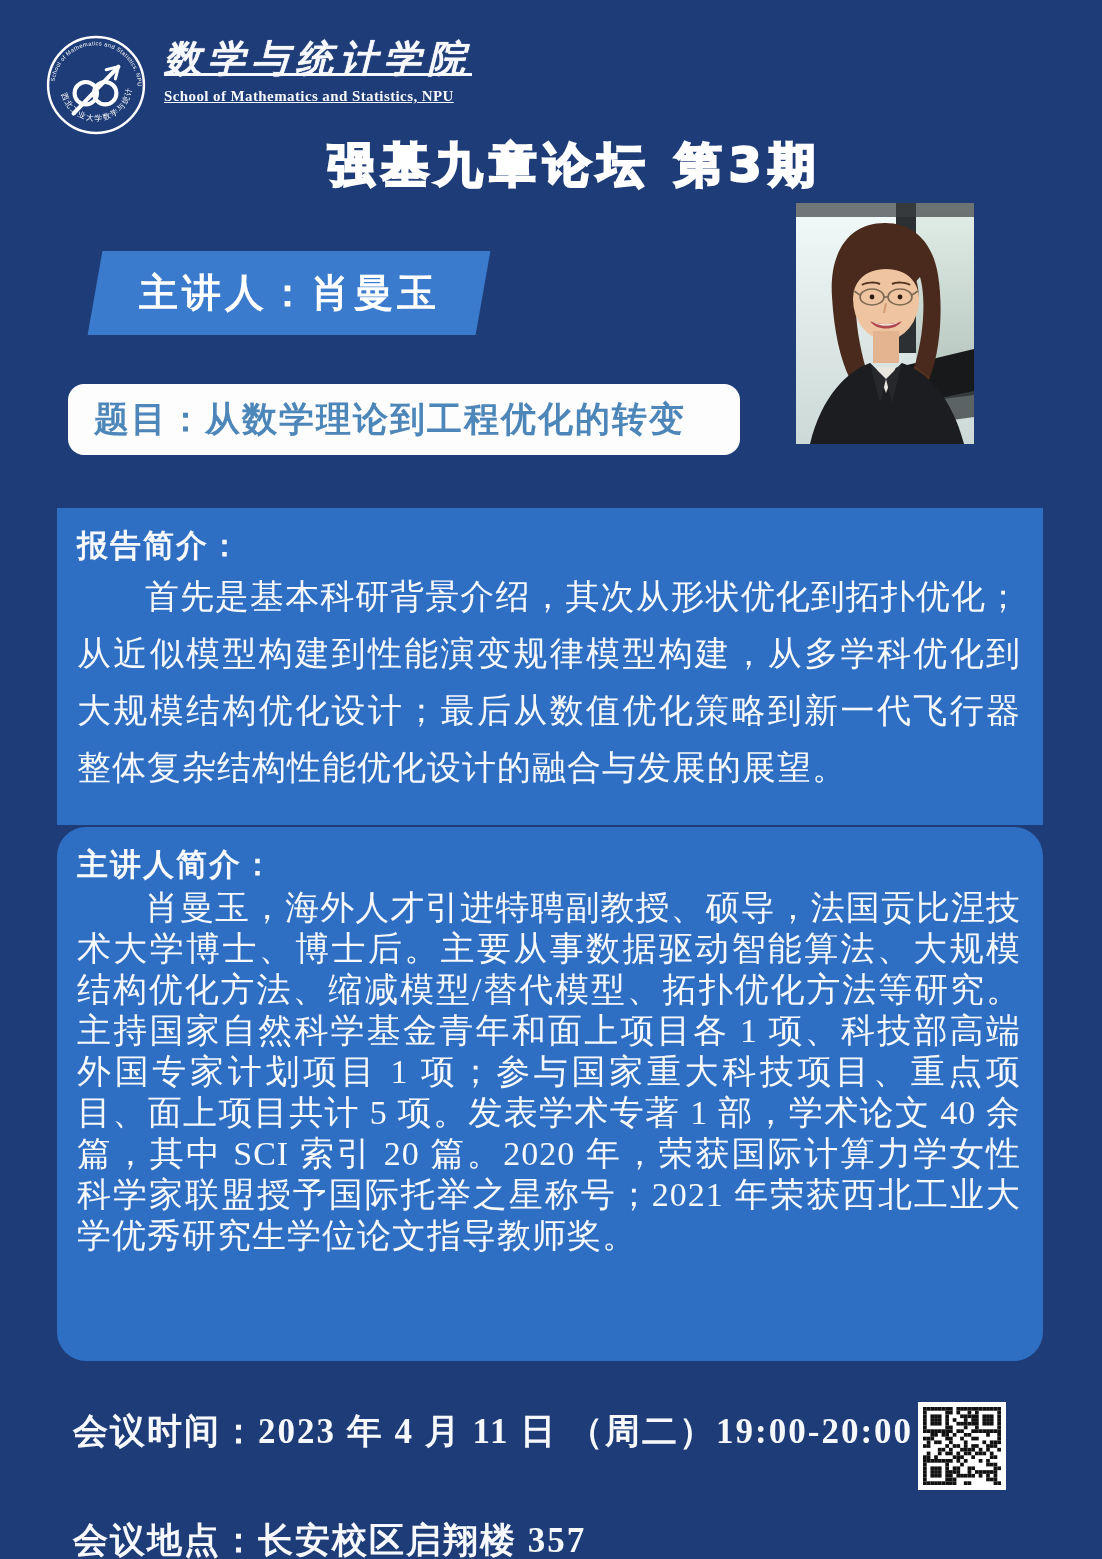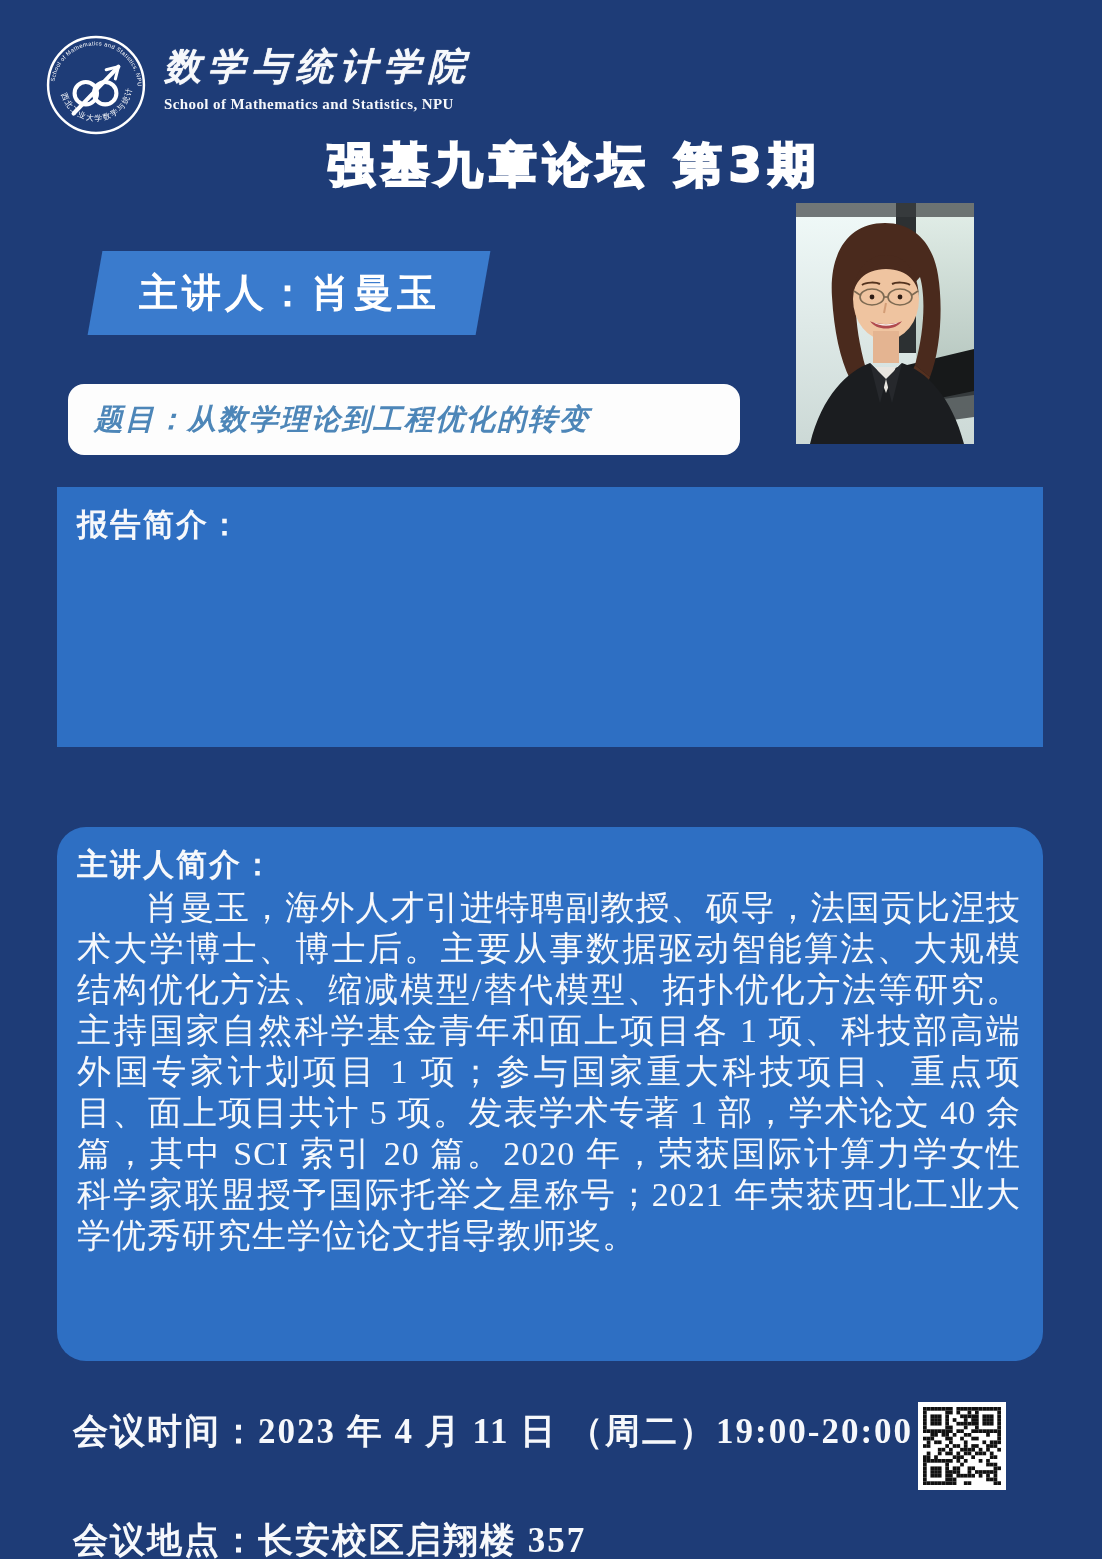--- a/index.html
+++ b/index.html
@@ -10,47 +10,47 @@
     --ink:#f6f8fb;
   }
   *{margin:0;padding:0;box-sizing:border-box;}
   html,body{background:#11234a;}
   body{width:1102px;font-family:"Liberation Serif","DejaVu Serif",serif;}
   .poster{position:relative;width:1102px;height:1559px;background:var(--bg);overflow:hidden;}
 
   
   .logo-wrap{position:absolute;left:44px;top:34px;display:flex;align-items:flex-start;}
   .seal{width:104px;height:102px;}
-  .logo-text{margin-left:16px;margin-top:8px;color:var(--ink);}
+  .logo-text{margin-left:16px;color:var(--ink);text-decoration:underline;}
   .logo-cn{font-family:"DejaVu Serif","Liberation Serif",serif;font-size:37px;font-weight:bold;font-style:italic;letter-spacing:7px;text-shadow:0 0 1px #fff;}
   .logo-en{font-family:"Liberation Serif",serif;font-size:15px;font-weight:bold;letter-spacing:.4px;margin-top:4px;}
 
   .title{position:absolute;left:0;top:134px;width:100%;text-align:center;
     font-family:"DejaVu Sans","Liberation Sans",sans-serif;font-size:47px;font-weight:900;
     color:#fff;-webkit-text-stroke:2.5px #ffffff;letter-spacing:7px;padding-left:48px;}
 
   
   .speaker-banner{position:absolute;left:95px;top:251px;width:388px;height:84px;
     background:var(--banner);transform:skewX(-10deg);display:flex;align-items:center;justify-content:center;}
   .speaker-banner .txt{transform:skewX(10deg);color:#fff;font-size:39px;font-weight:bold;letter-spacing:4px;
     font-family:"DejaVu Serif","Liberation Serif",serif;}
 
   
   .topic-banner{position:absolute;left:68px;top:384px;width:672px;height:71px;background:#fdfdfd;
     border-radius:16px;display:flex;align-items:center;padding-left:26px;}
-  .topic-banner .txt{color:var(--topic-text);font-size:29px;font-weight:bold;letter-spacing:2px;
-    font-family:"DejaVu Serif","Liberation Serif",serif;font-style:italic;}
+  .topic-banner .txt{color:var(--topic-text);font-size:35px;font-weight:bold;letter-spacing:2px;
+    font-family:"DejaVu Serif","Liberation Serif",serif;}
 
   
   .photo{position:absolute;left:796px;top:203px;width:178px;height:241px;overflow:hidden;}
 
   
   .info-box{position:absolute;left:57px;width:986px;background:var(--box);color:var(--ink);
     padding:16px 22px 10px 20px;}
-  .box-report{top:487px;height:260px;}
+  .box-report{top:508px;height:317px;}
   .box-bio{top:827px;height:534px;border-radius:29px;}
   .box-heading{font-size:31px;font-weight:bold;letter-spacing:2px;line-height:44px;}
   .box-body{font-size:34px;line-height:57px;text-indent:2em;text-align:justify;letter-spacing:1px;}
   .box-bio .box-body{line-height:41px;}
 
   
   .meet-line{position:absolute;left:73px;color:var(--ink);font-size:35px;font-weight:bold;letter-spacing:2px;}
   .meet-time{top:1408px;}
   .meet-place{top:1517px;}
 
@@ -145,20 +145,21 @@
 
       <path d="M14,241 C26,192 52,168 74,160 L90,176 L106,160 C130,168 156,194 168,241 Z" fill="#1b1d20"></path>
       <polygon points="80,164 100,164 90,190" fill="#e9e6e0"></polygon>
       <path d="M74,160 L84,200 L90,176 Z" fill="#26282c"></path>
       <path d="M106,160 L96,200 L90,176 Z" fill="#26282c"></path>
     </svg>
   </div>
 
   <div class="info-box box-report">
     <div class="box-heading">报告简介：</div>
+    <div class="box-body">首先是基本科研背景介绍，其次从形状优化到拓扑优化；从近似模型构建到性能演变规律模型构建，从多学科优化到大规模结构优化设计；最后从数值优化策略到新一代飞行器整体复杂结构性能优化设计的融合与发展的展望。</div>
   </div>
 
   <div class="info-box box-bio">
     <div class="box-heading">主讲人简介：</div>
     <div class="box-body">肖曼玉，海外人才引进特聘副教授、硕导，法国贡比涅技术大学博士、博士后。主要从事数据驱动智能算法、大规模结构优化方法、缩减模型/替代模型、拓扑优化方法等研究。主持国家自然科学基金青年和面上项目各 1 项、科技部高端外国专家计划项目 1 项；参与国家重大科技项目、重点项目、面上项目共计 5 项。发表学术专著 1 部，学术论文 40 余篇，其中 SCI 索引 20 篇。2020 年，荣获国际计算力学女性科学家联盟授予国际托举之星称号；2021 年荣获西北工业大学优秀研究生学位论文指导教师奖。</div>
   </div>
 
   <div class="meet-line meet-time">会议时间：2023 年 4 月 11 日 （周二）19:00-20:00</div>
   <div class="meet-line meet-place">会议地点：长安校区启翔楼 357</div>
 

